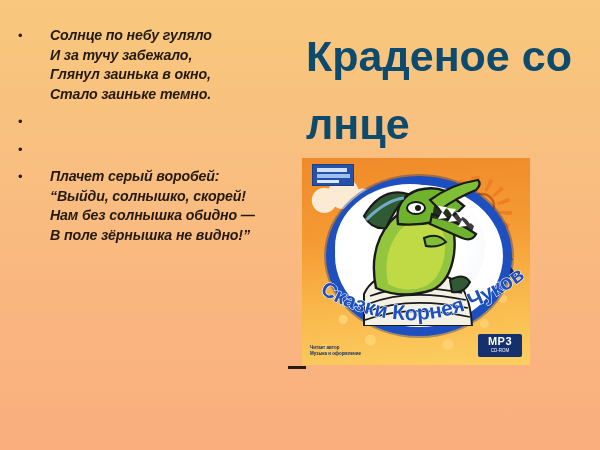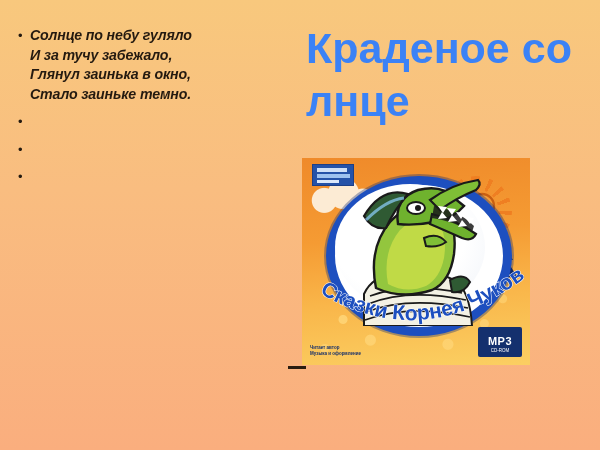--- a/index.html
+++ b/index.html
@@ -22,27 +22,28 @@
   .bullet{
     width:12px;flex:0 0 12px;
     font-size:13px;line-height:19.5px;
     text-align:left;color:#241a10;
   }
   .lines{
     font-style:italic;font-weight:700;
     font-size:14.2px;line-height:19.5px;
     letter-spacing:-0.15px;
     white-space:pre-line;
+    margin-left:20px;
   }
 
   
   #title{
     position:absolute;left:306px;top:22px;width:286px;
-    font-size:43px;font-weight:700;line-height:53px;
-    color:#3b82f6;letter-spacing:0px;
+    font-size:43px;font-weight:700;line-height:68px;
+    color:#0c4a6e;letter-spacing:0px;
     word-break:break-all;
   }
 
   
   #cover{
     position:absolute;left:302px;top:158px;
     width:228px;height:207px;
     overflow:hidden;
     background:
       radial-gradient(circle at 18% 78%, rgba(255,214,120,.85) 0 4px, transparent 5px),
@@ -115,21 +116,21 @@
   #croc{left:44px;top:18px;width:140px;height:150px;}
 
   
   #arc{left:0px;top:104px;width:228px;height:80px;}
 
   
   #mp3{
     right:8px;bottom:8px;width:44px;height:22px;
     background:#14306e;border-radius:2px;
     color:#fff;font-size:11px;font-weight:700;
-    text-align:center;line-height:13px;padding-top:8px;
+    text-align:center;line-height:13px;padding-top:1px;
     letter-spacing:.5px;
   }
   #mp3 .sub{font-size:4.5px;line-height:6px;letter-spacing:0;font-weight:400;}
 
   
   #credits{
     left:8px;bottom:8px;width:66px;
     color:#17306b;font-size:4.5px;line-height:6px;font-weight:700;
   }
 
@@ -157,20 +158,24 @@
     <div class="stanza">
       <span class="bullet">•</span>
     </div>
 
     <div class="stanza">
       <span class="bullet">•</span>
     </div>
 
     <div class="stanza">
       <span class="bullet">•</span>
+      <span class="lines">Плачет серый воробей:
+“Выйди, солнышко, скорей!
+Нам без солнышка обидно —
+В поле зёрнышка не видно!”</span>
     </div>
 
   </div>
 
   <div id="title">Краденое солнце</div>
 
   <div id="cover">
 
     <div class="cv" id="cloud"></div>
 

